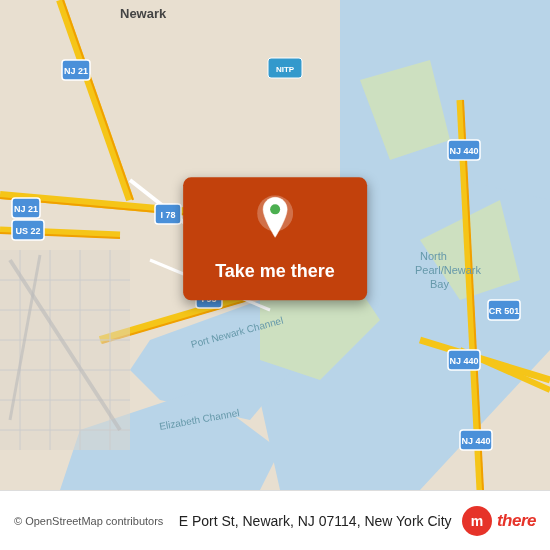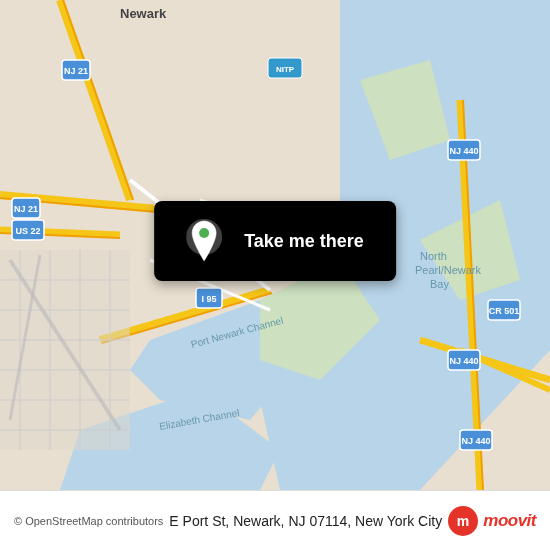--- a/index.html
+++ b/index.html
@@ -34,50 +34,51 @@
       top: 50%;
       left: 50%;
       transform: translate(-50%, -55%);
       display: flex;
       flex-direction: column;
       align-items: center;
       z-index: 10;
     }
 
     #take-me-there-btn {
-      background-color: #000000;
+      background-color: #c2410c;
       color: white;
       border: none;
       border-radius: 8px;
       padding: 18px 32px 18px 32px;
       font-size: 18px;
       font-weight: bold;
       cursor: pointer;
       display: flex;
-      flex-direction: row;
+      flex-direction: column;
       align-items: center;
       gap: 22px;
       box-shadow: 0 4px 12px rgba(0,0,0,0.35);
       min-width: 175px;
     }
 
     #pin-icon {
       width: 36px;
       height: 44px;
     }
 
     #bottom-bar {
       width: 550px;
       height: 60px;
       background-color: white;
       display: flex;
       align-items: center;
       padding: 0 14px;
       border-top: 1px solid #ddd;
       position: relative;
+      text-align: center;
     }
 
     #osm-logo {
       font-size: 11px;
       color: #555;
       margin-right: 6px;
       flex-shrink: 0;
     }
 
     #address-text {
@@ -221,15 +222,15 @@
 
 <div id="bottom-bar">
   <span id="osm-logo">© OpenStreetMap contributors</span>
   <span id="address-text">E Port St, Newark, NJ 07114, New York City</span>
   <div id="moovit-logo">
 
     <svg id="moovit-logo-icon" viewBox="0 0 32 32" xmlns="http://www.w3.org/2000/svg">
       <circle cx="16" cy="16" r="15" fill="#e63329"></circle>
       <text x="16" y="21" font-size="14" fill="white" font-family="Arial" font-weight="bold" text-anchor="middle">m</text>
     </svg>
-    <span id="moovit-text">moovit</span>
+    <span id="moovit-text">there</span>
   </div>
 </div>
 
 </body></html>

